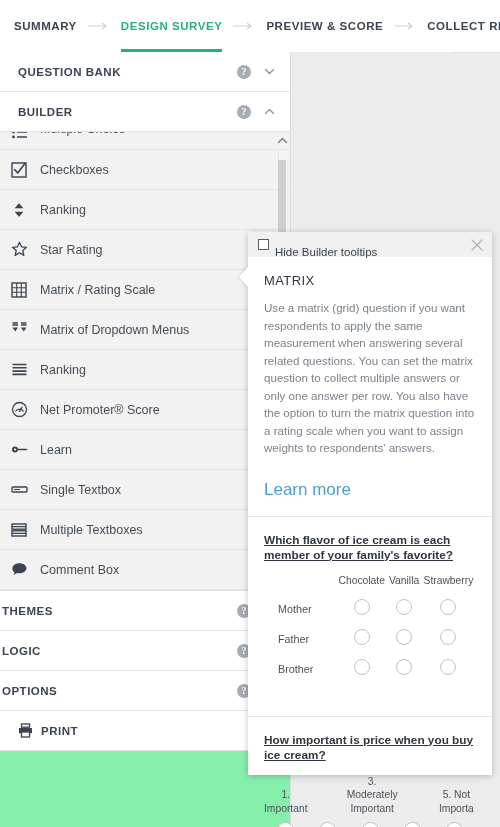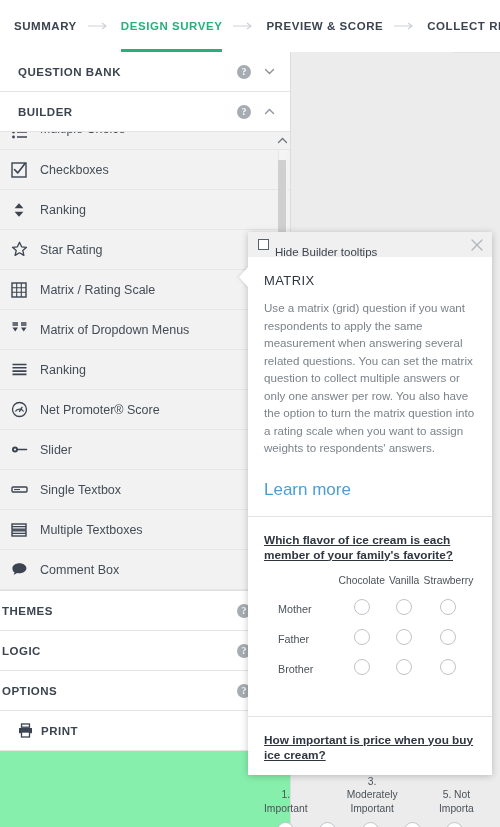--- a/index.html
+++ b/index.html
@@ -316,21 +316,21 @@
 
 
       <div class="qrow">
         <span class="qicon">
           <svg width="17" height="17" viewBox="0 0 17 17">
               <path d="M6.5 8.5h9" stroke="#3b4450" stroke-width="1.6" stroke-linecap="round"></path>
               <circle cx="4" cy="8.5" r="3" fill="#3b4450"></circle>
               <circle cx="4" cy="8.5" r="1.1" fill="#f2f2f2"></circle>
             </svg>
         </span>
-        <span class="qlabel">Slider</span>
+        <span class="qlabel">Learn</span>
       </div>
 
       <div class="qrow">
         <span class="qicon">
           <svg width="17" height="17" viewBox="0 0 17 17">
               <rect x="1" y="6" width="15" height="5" rx="1" fill="none" stroke="#3b4450" stroke-width="1.4"></rect>
               <path d="M3 8.5h6" stroke="#3b4450" stroke-width="1.1"></path>
             </svg>
         </span>
         <span class="qlabel">Single Textbox</span>

